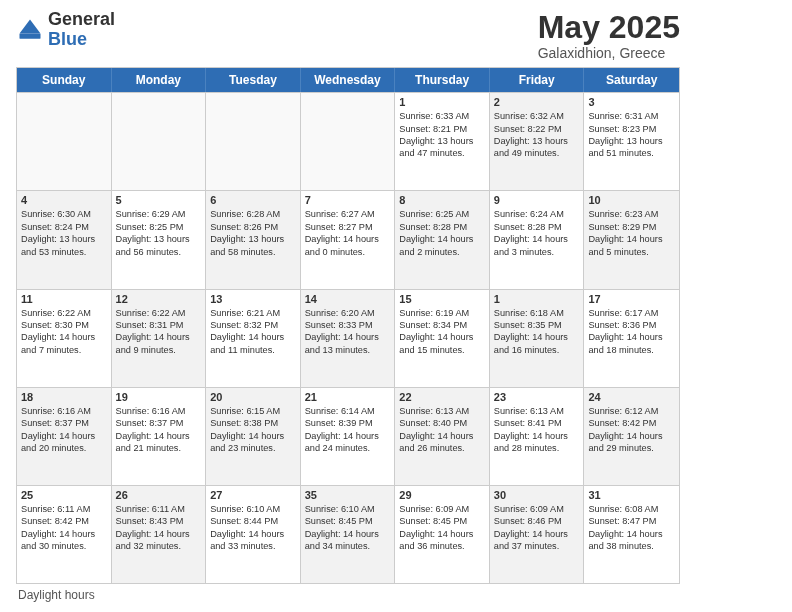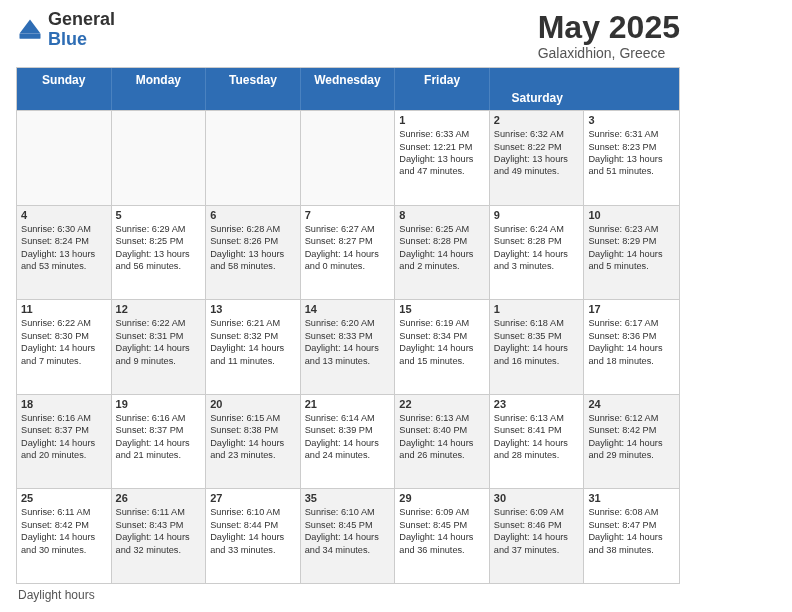--- a/index.html
+++ b/index.html
@@ -64,21 +64,21 @@
       background: #2e6db4;
     }
     .cal-header-cell {
       color: #fff;
       font-weight: bold;
       font-size: 12px;
       padding: 5px 8px;
       text-align: center;
       border-right: 1px solid #4a82c0;
     }
-    .cal-header-cell:last-child { border-right: none; margin-top: 18px; }
+    .cal-header-cell:last-child { border-right: none; }
     .cal-body {
       flex: 1;
       display: flex;
       flex-direction: column;
     }
     .cal-row {
       display: grid;
       grid-template-columns: repeat(7, 1fr);
       flex: 1;
       border-top: 1px solid #ccc;
@@ -131,33 +131,34 @@
       <div class="location-title">Galaxidhion, Greece</div>
     </div>
   </div>
 
   <div class="calendar">
     <div class="cal-header-row">
     <div class="cal-header-cell">Sunday</div>
         <div class="cal-header-cell">Monday</div>
         <div class="cal-header-cell">Tuesday</div>
         <div class="cal-header-cell">Wednesday</div>
+        <div class="cal-header-cell">Thursday</div>
         <div class="cal-header-cell">Friday</div>
         <div class="cal-header-cell">Saturday</div>
       </div>
     <div class="cal-body">
     <div class="cal-row">
           <div class="cal-cell empty"></div>
           <div class="cal-cell empty"></div>
           <div class="cal-cell empty"></div>
           <div class="cal-cell empty"></div>
           <div class="cal-cell">
             <div class="day-number">1</div>
             <div class="cell-line">Sunrise: 6:33 AM</div>
-            <div class="cell-line">Sunset: 12:21 PM</div>
+            <div class="cell-line">Sunset: 8:21 PM</div>
             <div class="cell-line">Daylight: 13 hours</div>
             <div class="cell-line">and 47 minutes.</div>
           </div>
           <div class="cal-cell shaded">
             <div class="day-number">2</div>
             <div class="cell-line">Sunrise: 6:32 AM</div>
             <div class="cell-line">Sunset: 8:22 PM</div>
             <div class="cell-line">Daylight: 13 hours</div>
             <div class="cell-line">and 49 minutes.</div>
           </div>

